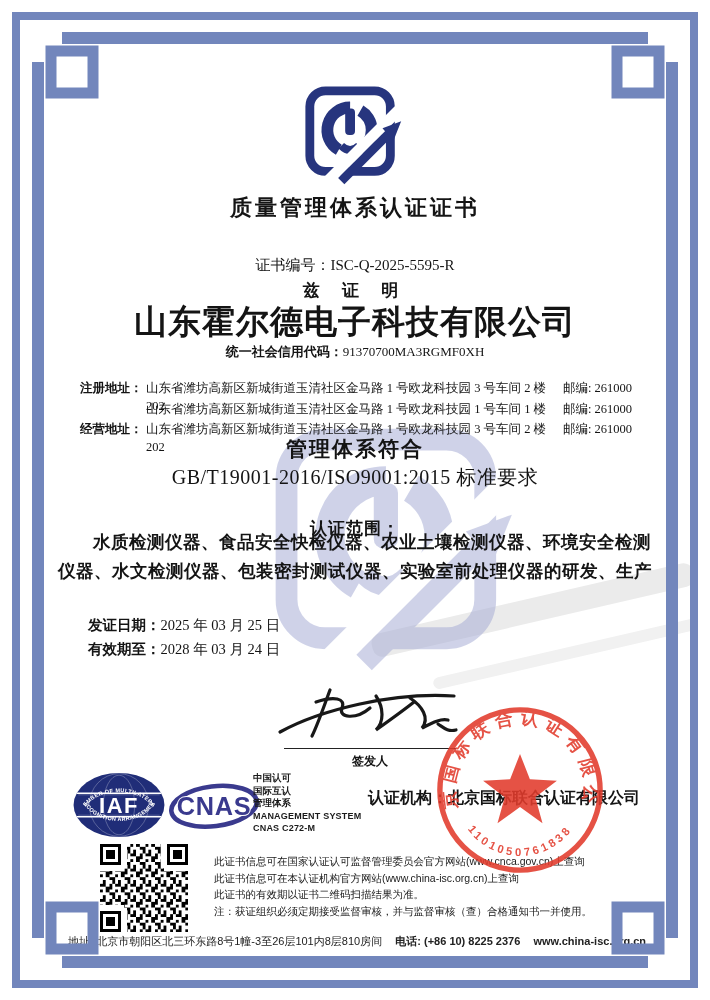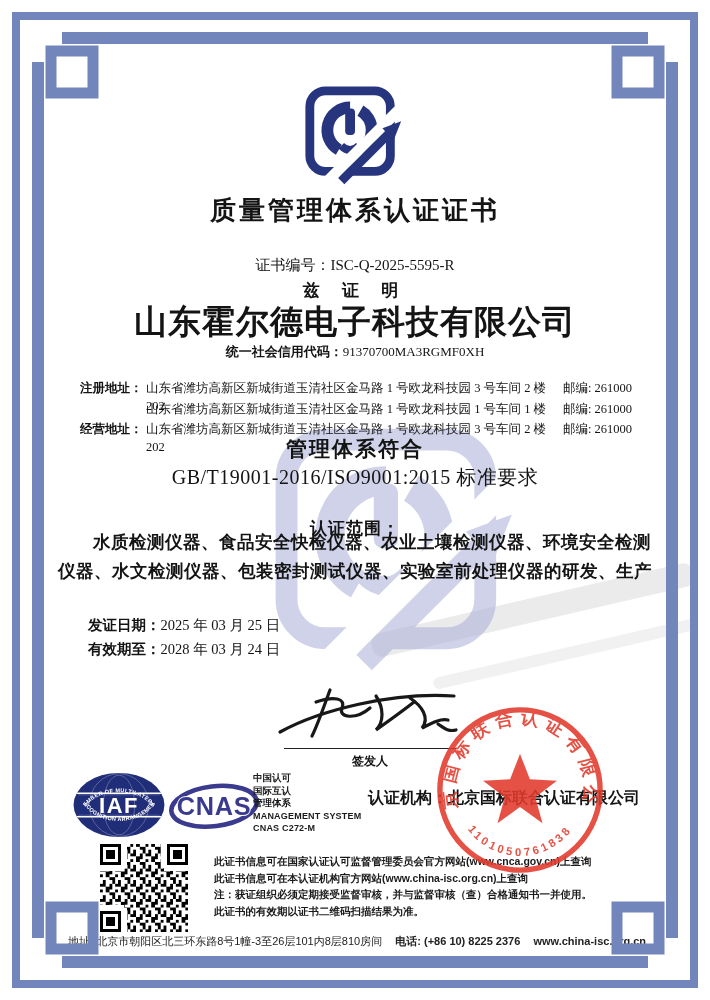--- a/index.html
+++ b/index.html
@@ -11,21 +11,21 @@
   #frame { position:absolute; inset:0; z-index:5; pointer-events:none; }
 
   
   #watermark { position:absolute; left:262px; top:425px; width:272px; height:252px; color:#a9afd6; opacity:.55; z-index:0; }
   .swoosh { position:absolute; background:#ebebeb; z-index:0; border-radius:10px; }
   #swoosh1 { left:368px; top:598px; width:330px; height:24px; transform:rotate(-13deg); }
   #swoosh2 { left:430px; top:648px; width:270px; height:12px; transform:rotate(-13deg); background:#f1f1f1; }
 
   
   #logo { position:absolute; left:300px; top:84px; width:110px; height:104px; color:#27357E; z-index:2; }
-  #cert-title { top:193px; font-size:26px; font-weight:bold; letter-spacing:3px; z-index:2; position:absolute; }
+  #cert-title { top:193px; font-size:22px; font-weight:bold; letter-spacing:3px; z-index:2; position:absolute; }
   #cert-no-line { top:256px; font-size:15px; z-index:2; position:absolute; }
   #hereby { top:279px; font-size:17px; font-weight:bold; letter-spacing:9px; z-index:2; position:absolute; }
   #company { top:300px; font-size:33px; font-weight:bold; letter-spacing:1px; z-index:2; position:absolute; }
   #credit-line { top:343px; font-size:13px; z-index:2; position:absolute; }
   #credit-line .lbl { font-weight:bold; }
 
   .addr-row { position:absolute; left:80px; width:552px; display:flex; font-size:12.5px; line-height:18px; z-index:2; }
   .addr-row .lbl { font-weight:bold; width:66px; flex:0 0 auto; }
   .addr-row .zip { margin-left:auto; flex:0 0 auto; }
   #addr0 { top:339px;margin-top:40px; } #addr1 { top:380px;margin-top:40px; } #addr2 { top:400px; }
@@ -47,21 +47,21 @@
   #cnas-logo { position:absolute; left:168px; top:780px; width:92px; height:54px; z-index:2; }
   #acc-text { position:absolute; left:253px; top:772px; width:110px; font-family:"Liberation Sans",sans-serif; font-size:9.5px; line-height:12.5px; font-weight:bold; color:#1a1a1a; z-index:2; }
   #acc-text .en { font-size:9px; letter-spacing:.2px; }
 
   #certifier-line { position:absolute; left:368px; top:788px; font-size:16px; font-weight:bold; z-index:2; white-space:nowrap; }
 
   #seal { position:absolute; left:430px; top:700px; width:180px; height:180px; z-index:3; opacity:.88; }
 
   #qr { position:absolute; left:100px; top:844px; width:88px; height:88px; z-index:2; }
 
-  #notes { position:absolute; left:214px; top:853px; width:420px; font-family:"Liberation Sans",sans-serif; font-size:10.5px; font-weight:bold; line-height:16.5px; color:#1a1a1a; z-index:2; }
+  #notes { position:absolute; left:214px; top:853px; width:420px; font-family:"Liberation Sans",sans-serif; font-size:10.5px; font-weight:normal; line-height:16.5px; color:#1a1a1a; z-index:2; }
 
   #footer { position:absolute; left:68px; top:934px; width:590px; font-family:"Liberation Sans",sans-serif; font-size:11px; color:#222; z-index:2; white-space:nowrap; }
   #footer .b { font-weight:bold; }
   #footer .seg { margin-right:10px; }
 </style>
 </head>
 <body>
 
 <svg id="frame" width="710" height="1000" viewBox="0 0 710 1000">
   <rect x="16" y="16" width="678" height="968" fill="none" stroke="#7286BC" stroke-width="8"></rect>
@@ -259,21 +259,21 @@
       <rect x="2" y="2" width="3" height="3"></rect>
         <rect x="24" y="2" width="3" height="3"></rect>
         <rect x="2" y="24" width="3" height="3"></rect>
     </g>
   </svg>
 </div>
 
 <div id="notes">
   <div>此证书信息可在国家认证认可监督管理委员会官方网站(www.cnca.gov.cn)上查询</div>
   <div>此证书信息可在本认证机构官方网站(www.china-isc.org.cn)上查询</div>
+  <div>此证书的有效期以证书二维码扫描结果为准。</div>
   <div>注：获证组织必须定期接受监督审核，并与监督审核（查）合格通知书一并使用。</div>
-  <div>此证书的有效期以证书二维码扫描结果为准。</div>
 </div>
 
 <div id="footer">
   <span class="seg"><span>地址: </span><span>北京市朝阳区北三环东路8号1幢-3至26层101内8层810房间</span></span>
   <span class="seg b"><span>电话: </span><span>(+86 10) 8225 2376</span></span>
   <span class="b">www.china-isc.org.cn</span>
 </div>
 
 </body></html>

